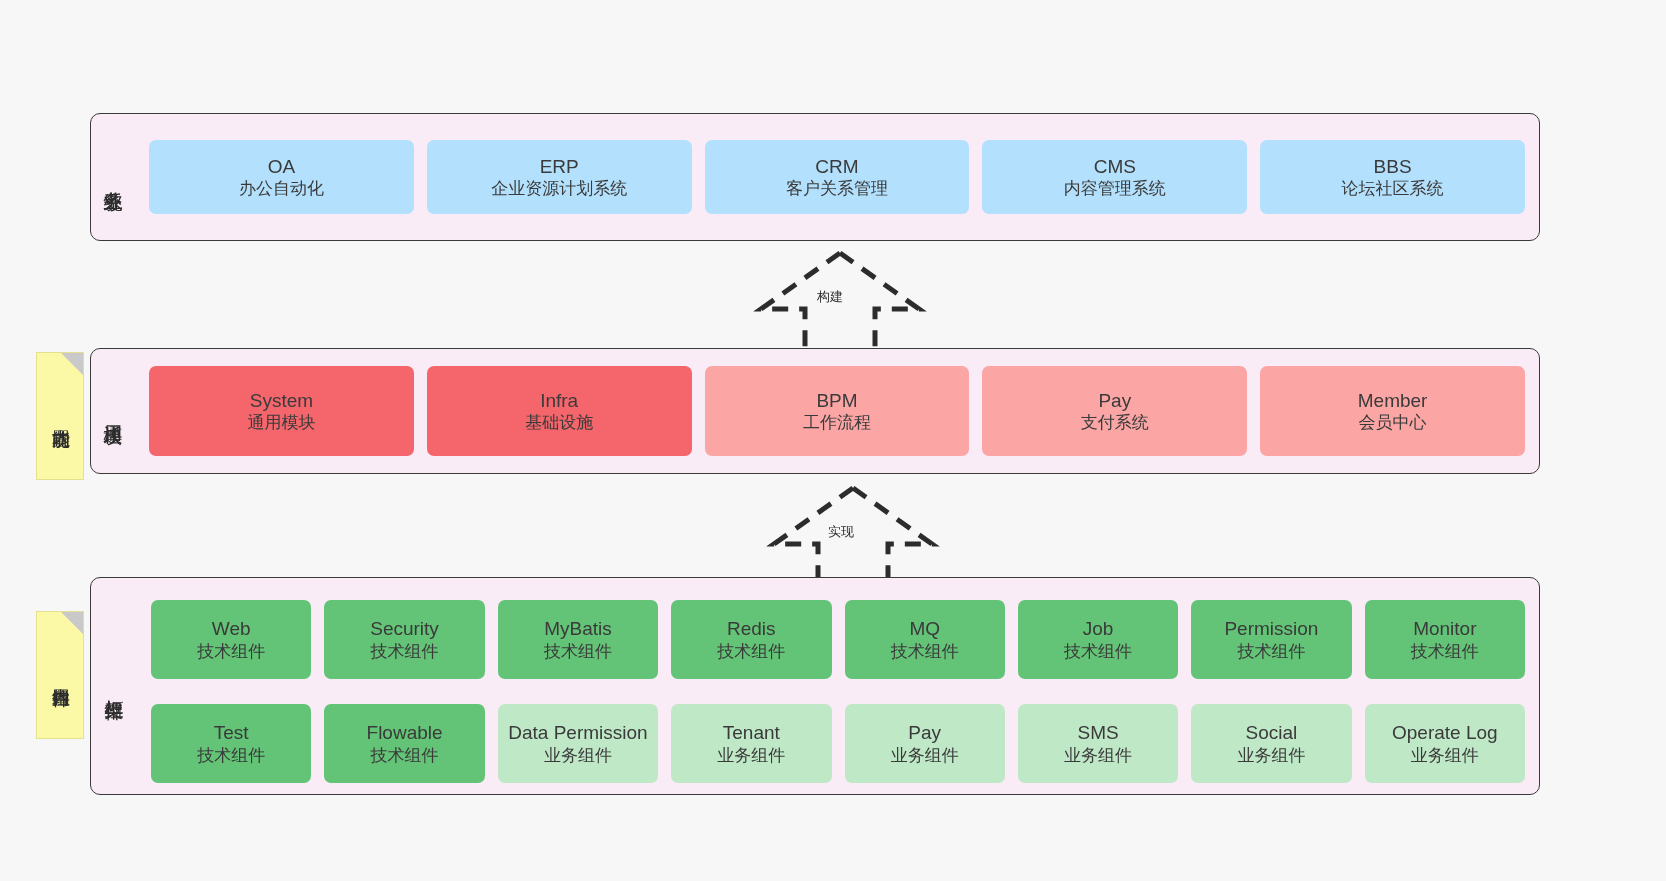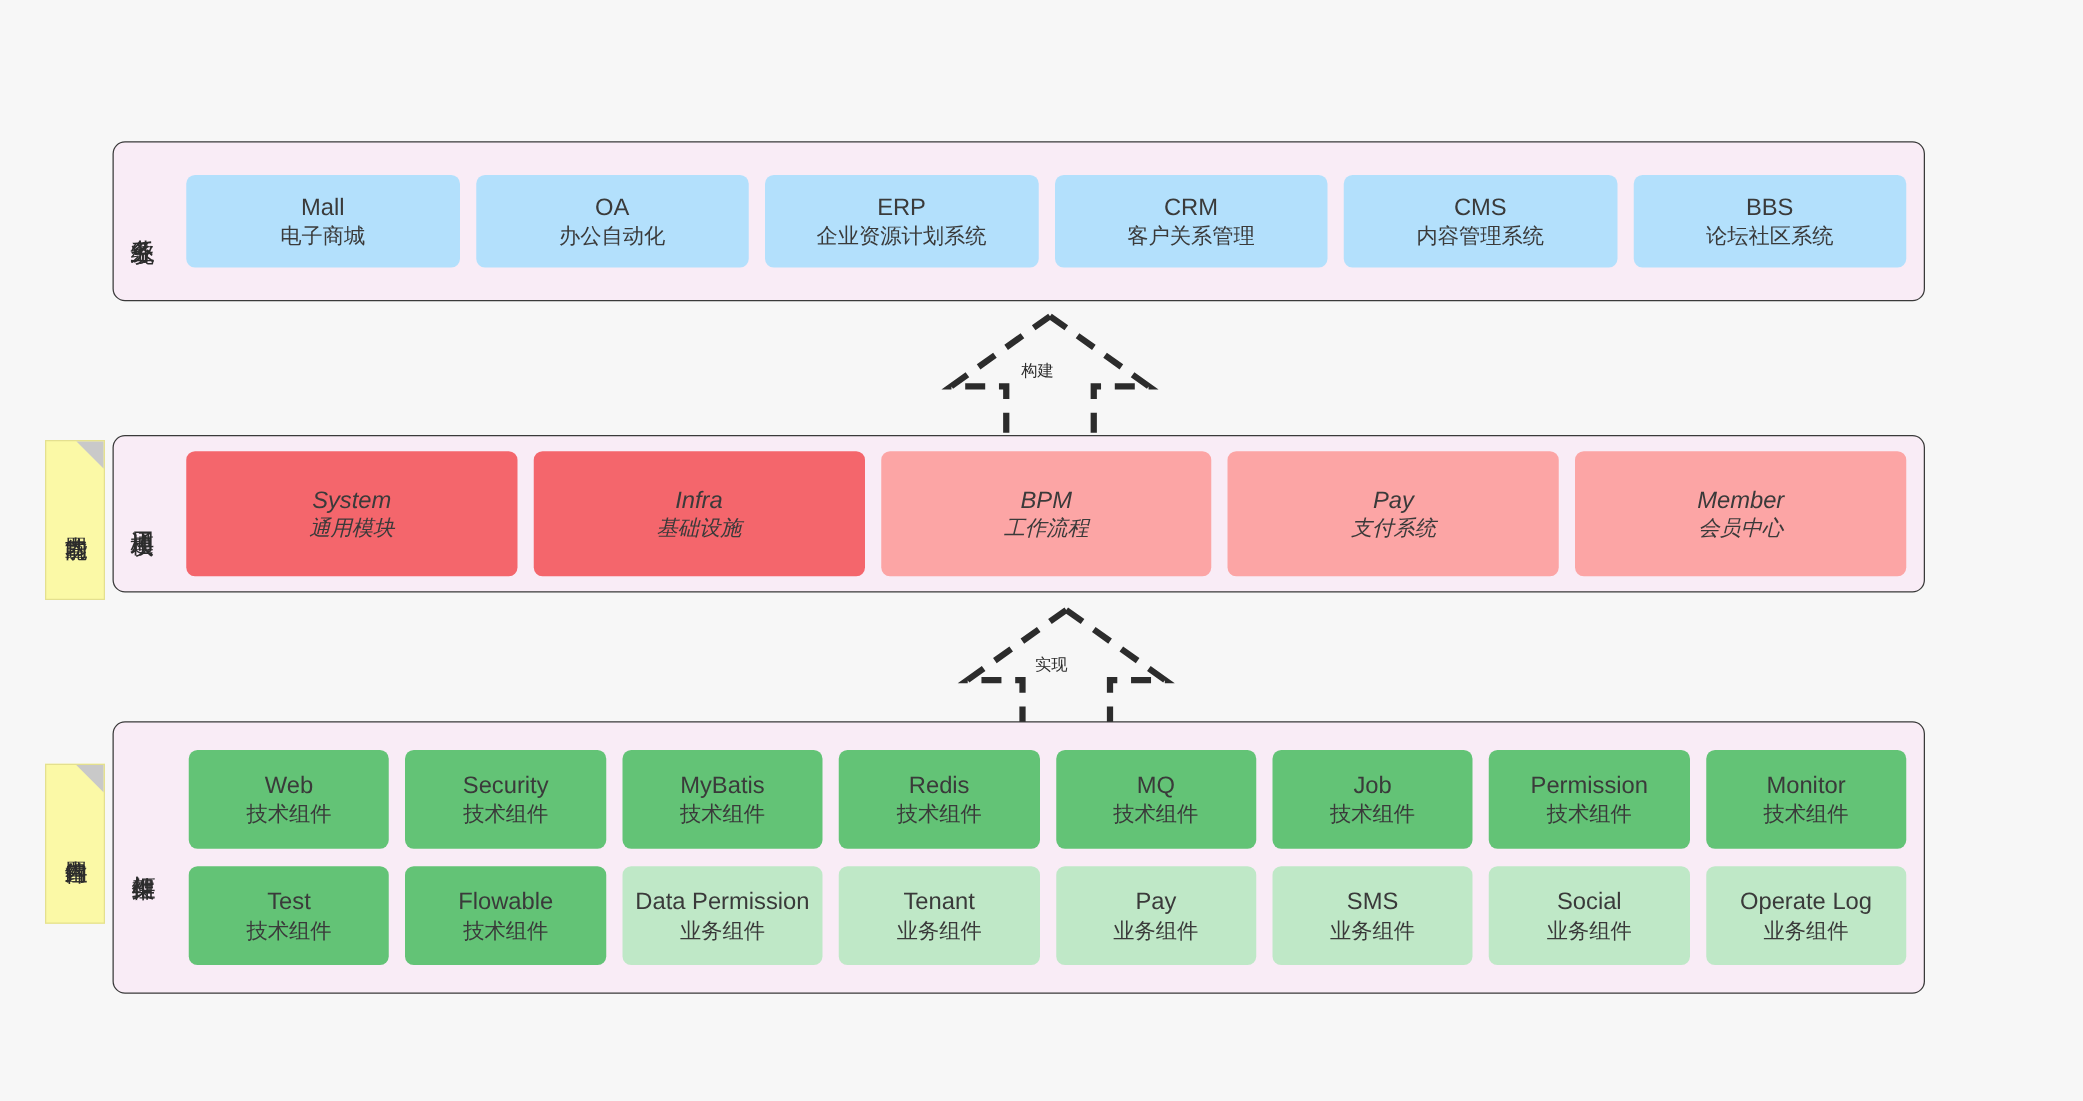--- a/index.html
+++ b/index.html
@@ -92,25 +92,25 @@
   .card.pinklight { background: #fca5a5; }
   .card.green     { background: #63c376; }
   .card.greenlight{ background: #bfe8c7; align-items: center; }
 
   
   #layer-business { left: 90px; top: 113px; width: 1450px; height: 128px; }
   #layer-business .card { height: 74px; }
 
   
   #layer-common { left: 90px; top: 348px; width: 1450px; height: 126px; }
-  #layer-common .card { height: 100px; font-style: italic; }
+  #layer-common .card { height: 90px; }
 
   
   #layer-framework { left: 90px; top: 577px; width: 1450px; height: 218px; }
-  #layer-framework .card { height: 79px; }
+  #layer-framework .card { height: 79px; margin-top: 11px; }
   #layer-framework .layer-title { width: 46px; }
 
   
   .note {
     position: absolute;
     box-sizing: border-box;
     width: 48px;
     background: #fbf9a6;
     border: 1px solid #e4e08f;
     font-size: 18px;
@@ -161,24 +161,20 @@
 </head>
 <body>
 
 <div class="canvas">
 
   <div class="layer" id="layer-business">
     <div class="layer-title">业务系统</div>
     <div class="layer-body">
       <div class="row">
 
-        <div class="card blue">
-          <span class="en">Mall</span>
-          <span class="cn">电子商城</span>
-        </div>
 
         <div class="card blue">
           <span class="en">OA</span>
           <span class="cn">办公自动化</span>
         </div>
 
         <div class="card blue">
           <span class="en">ERP</span>
           <span class="cn">企业资源计划系统</span>
         </div>

